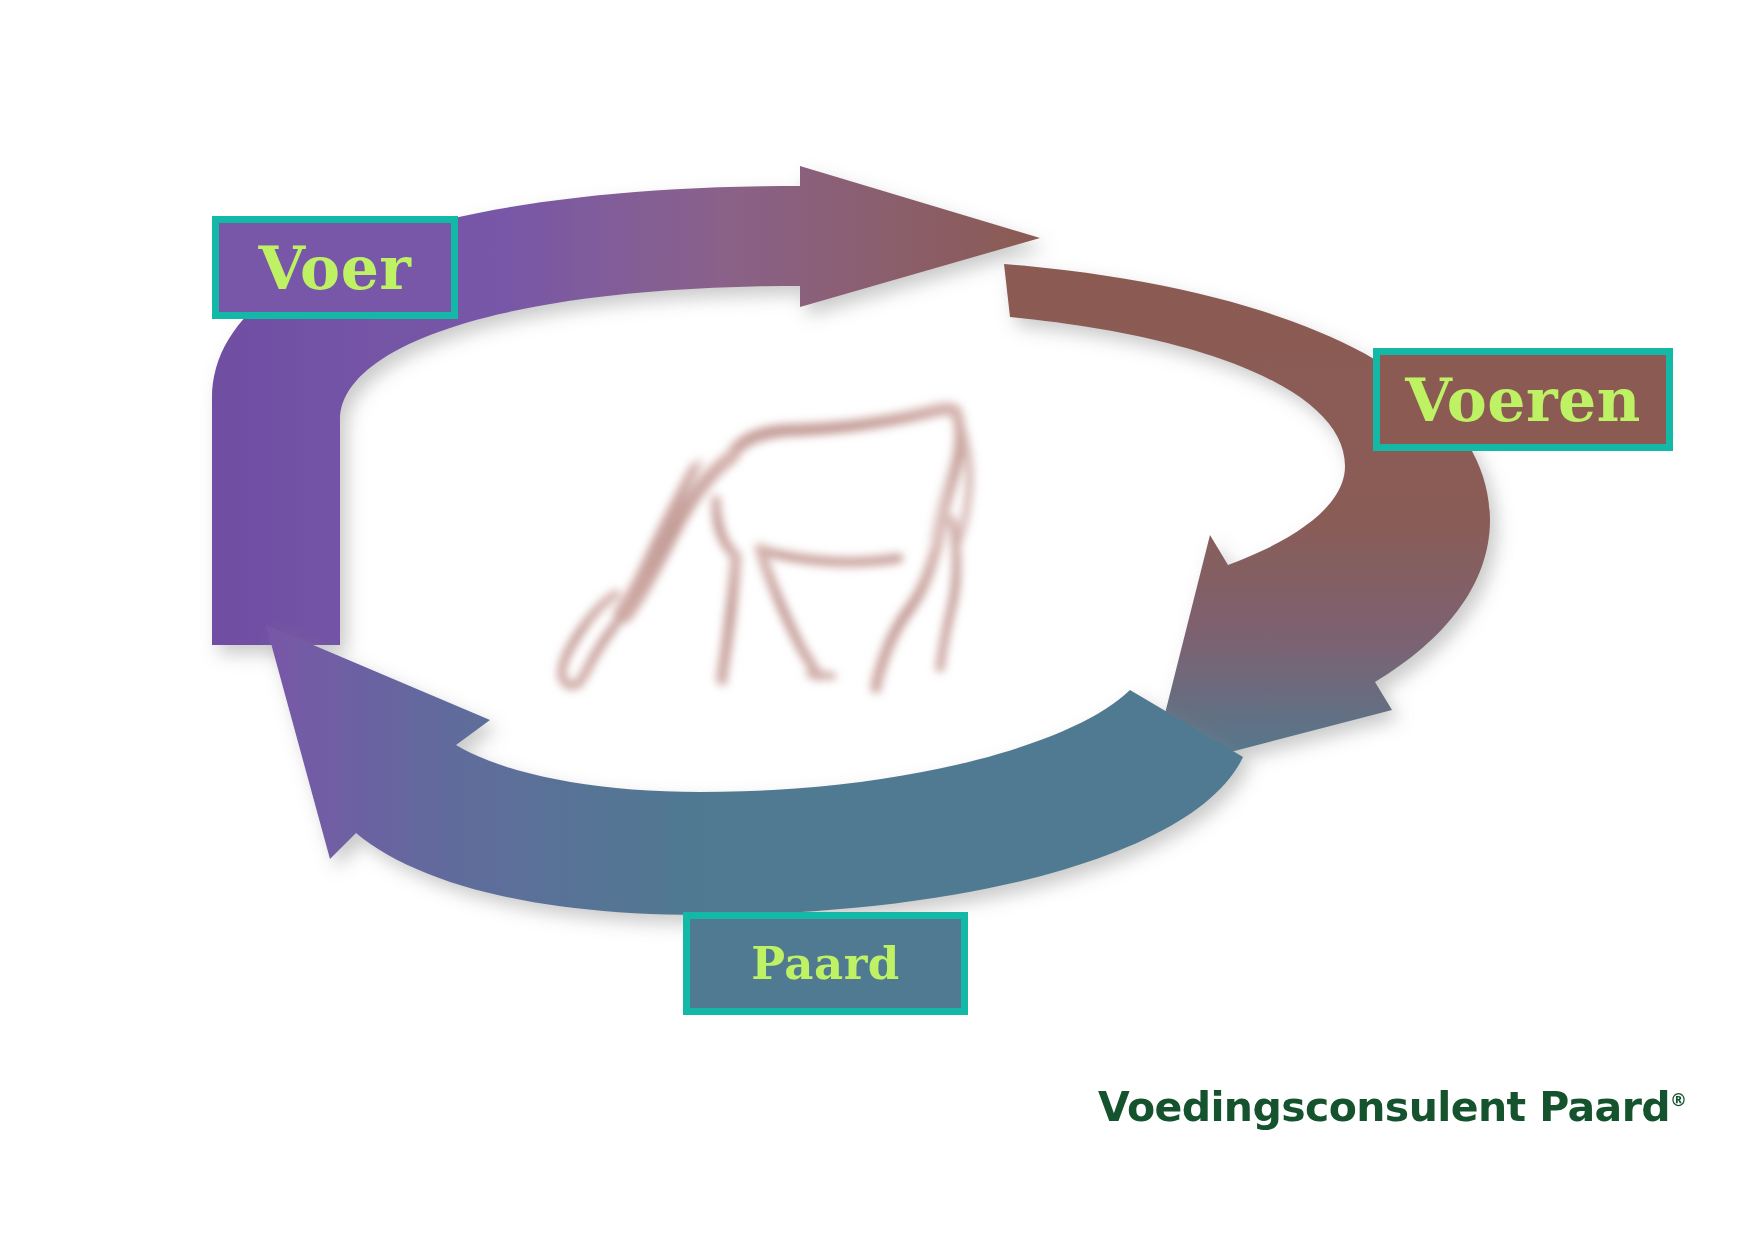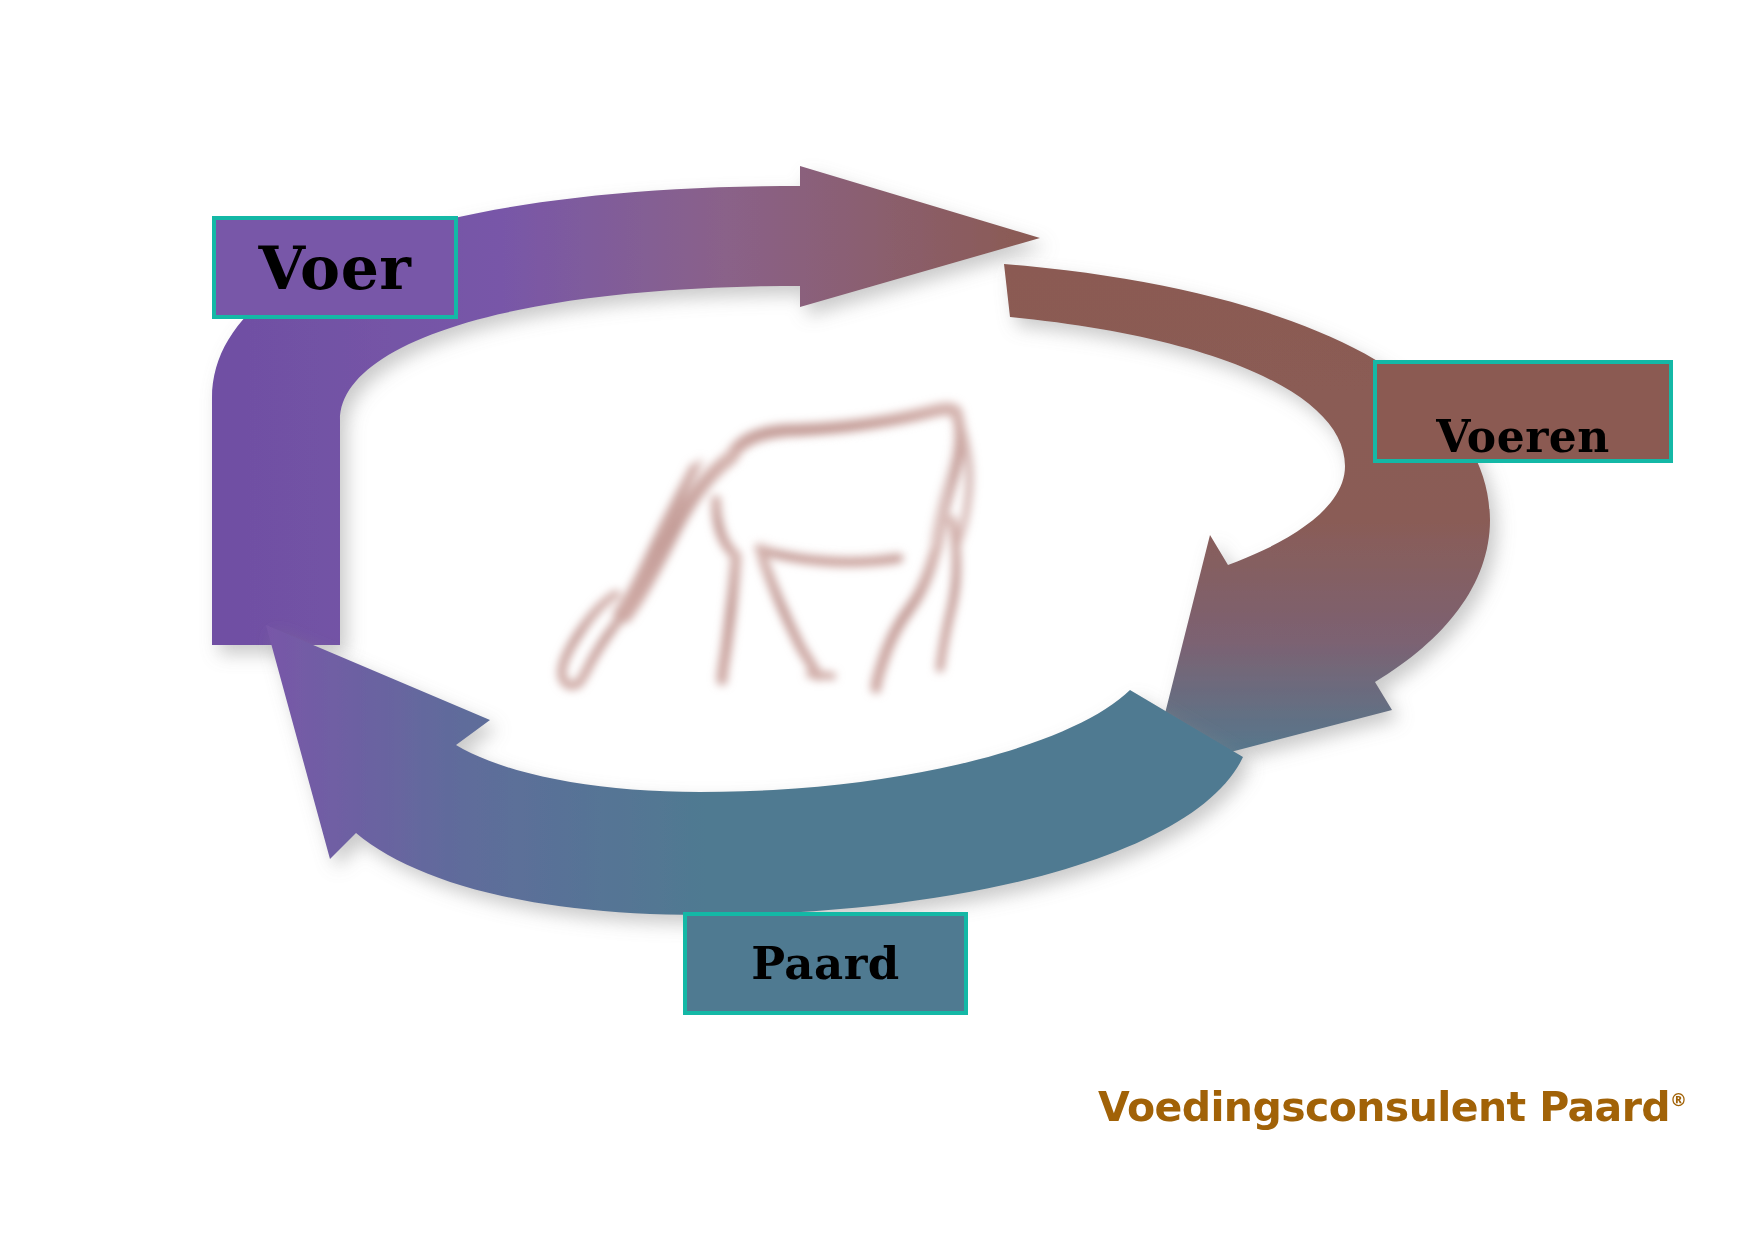--- a/index.html
+++ b/index.html
@@ -25,59 +25,58 @@
     width: 1754px;
     height: 1240px;
   }
   
   .chip {
     position: absolute;
     display: flex;
     align-items: center;
     justify-content: center;
     box-sizing: border-box;
-    border: 4px solid #14b8a6;
-    color: #000000;
+    border: 7px solid #14b8a6;
+    color: #bef264;
     font-family: "DejaVu Serif", "Liberation Serif", serif;
     font-weight: bold;
     letter-spacing: 0.5px;
     line-height: 1;
     user-select: none;
   }
   #chip-voer {
     left: 212px;
     top: 216px;
     width: 246px;
     height: 103px;
     font-size: 60px;
     background: #7857a8;
   }
   #chip-voeren {
     left: 1373px;
-    top: 360px;
+    top: 348px;
     width: 300px;
     height: 103px;
-    font-size: 44px;
+    font-size: 60px;
     background: #8b5a52;
-    align-items: flex-end;
   }
   #chip-paard {
     left: 683px;
     top: 912px;
     width: 285px;
     height: 103px;
     font-size: 45px;
     background: #4f7a91;
   }
   
   #brand {
     position: absolute;
     left: 1098px;
     top: 1083px;
-    color: #a16207;
+    color: #14532d;
     font-family: "DejaVu Sans", "Liberation Sans", sans-serif;
     font-weight: bold;
     font-size: 41px;
     letter-spacing: -0.6px;
     white-space: nowrap;
     user-select: none;
   }
   #brand .reg {
     font-size: 17px;
     vertical-align: super;

